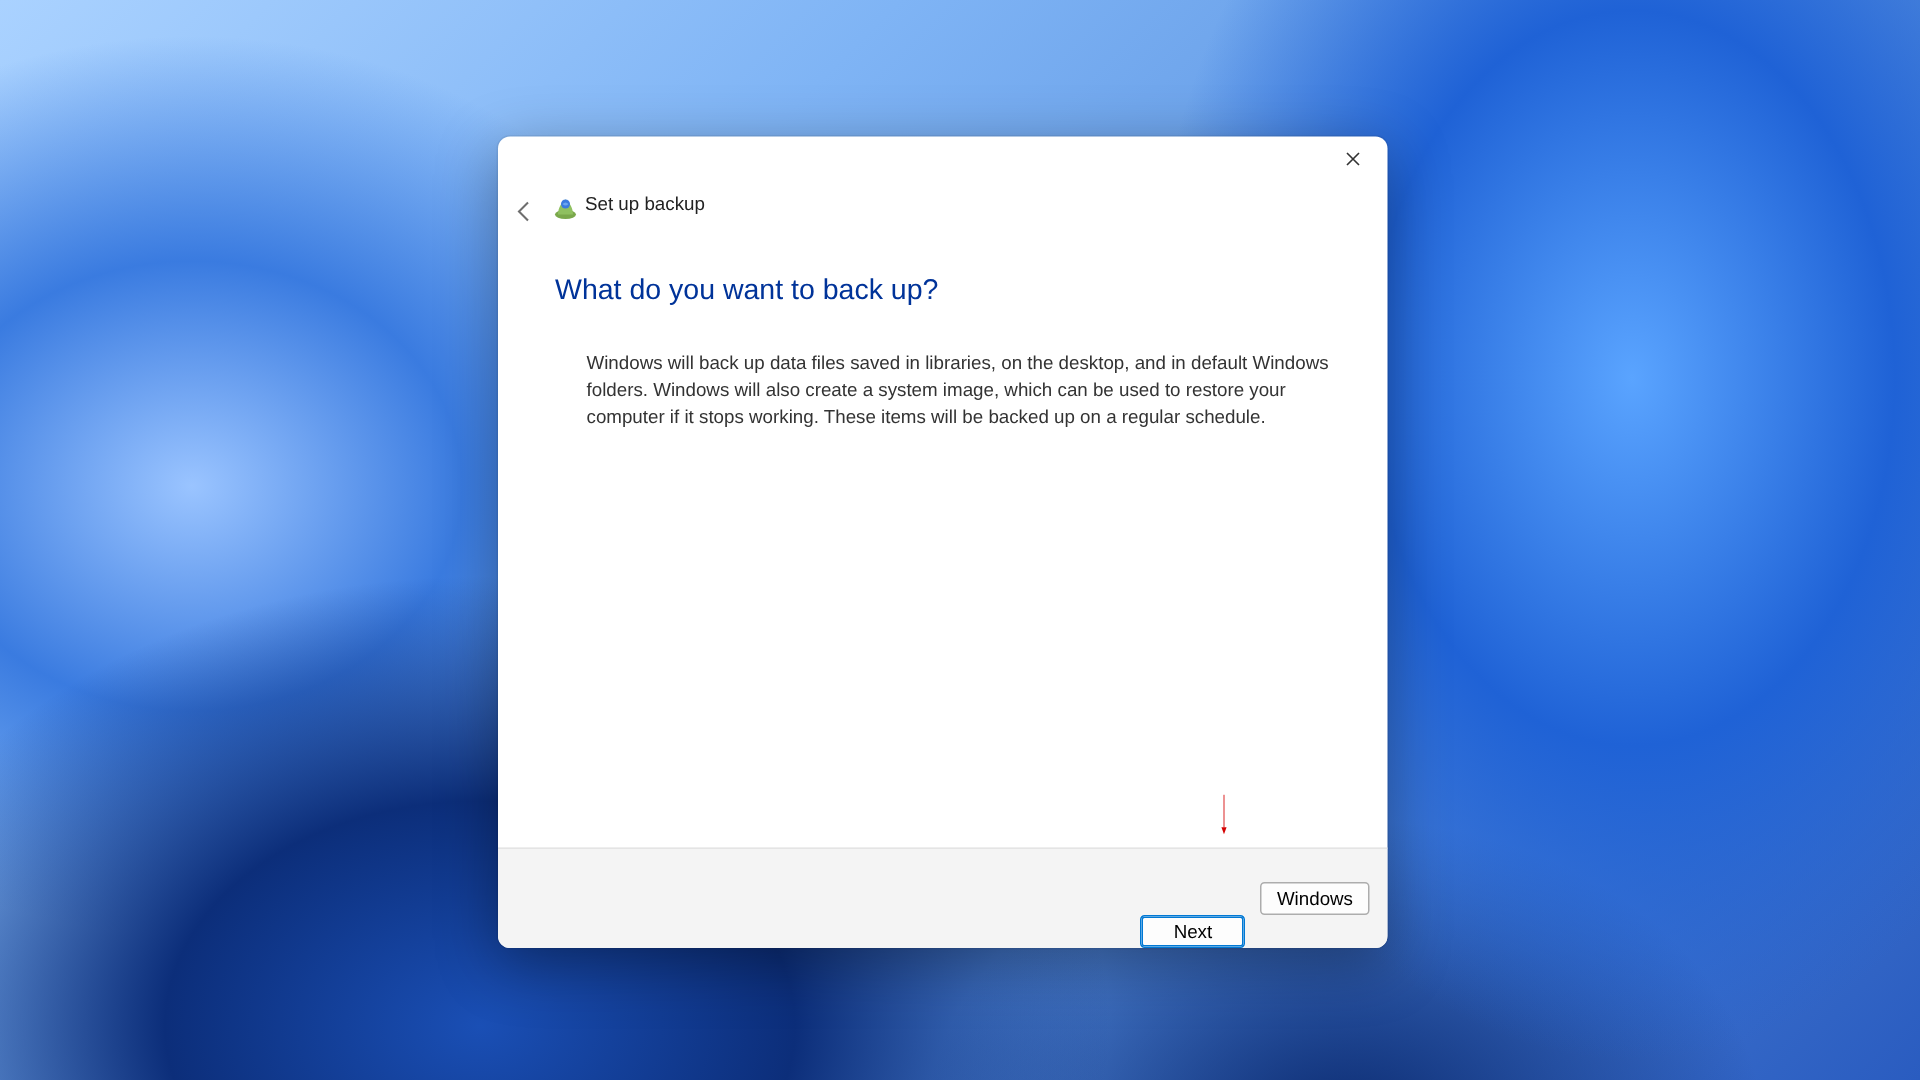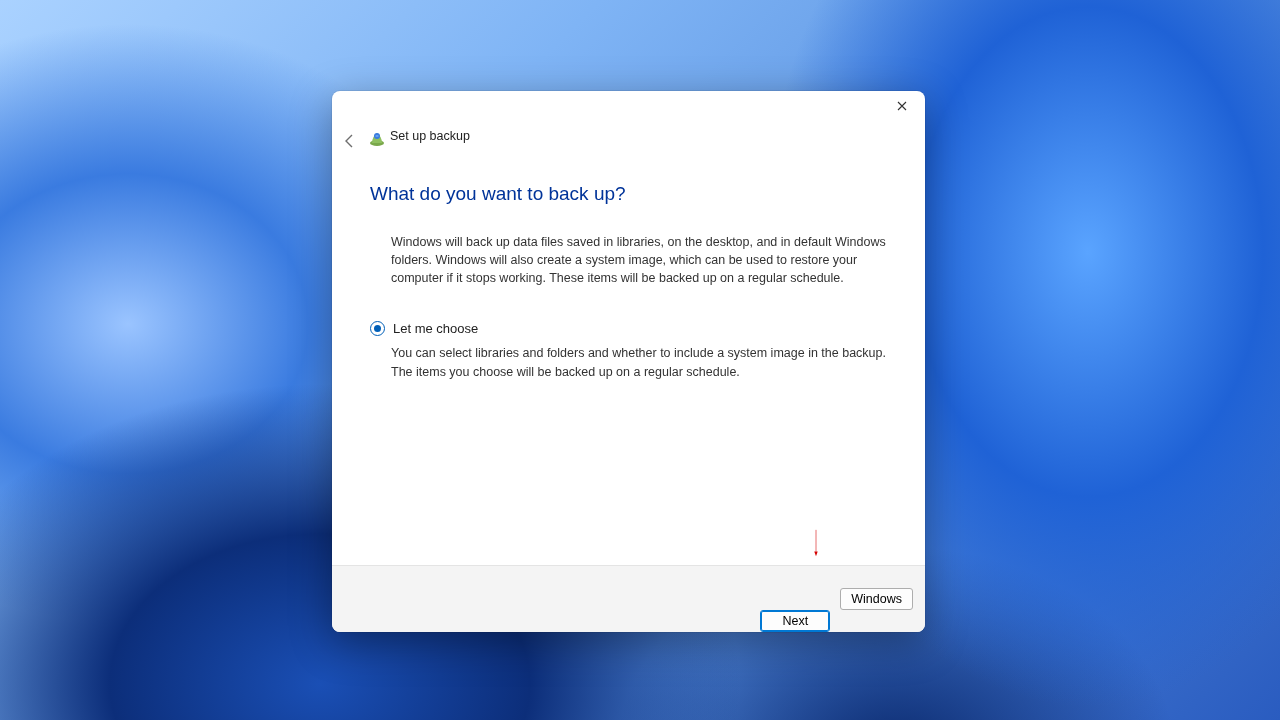--- a/index.html
+++ b/index.html
@@ -195,27 +195,20 @@
       </div>
     </div>
 
     <div class="content">
       <h1 class="heading">What do you want to back up?</h1>
 
       <div class="option">
         <div class="optdesc">Windows will back up data files saved in libraries, on the desktop, and in default Windows folders. Windows will also create a system image, which can be used to restore your computer if it stops working. These items will be backed up on a regular schedule.</div>
       </div>
 
-      <div class="option">
-        <div class="optrow">
-          <span class="radio selected"></span>
-          <span>Let me choose</span>
-        </div>
-        <div class="optdesc">You can select libraries and folders and whether to include a system image in the backup. The items you choose will be backed up on a regular schedule.</div>
-      </div>
     </div>
 
     <div class="footer">
       <button class="btn default">Next</button>
       <button class="btn">Windows</button>
     </div>
 
   </div>
 
   <svg class="arrow" width="14" height="96" viewBox="0 0 14 96" style="left:814px; top:500px;">

